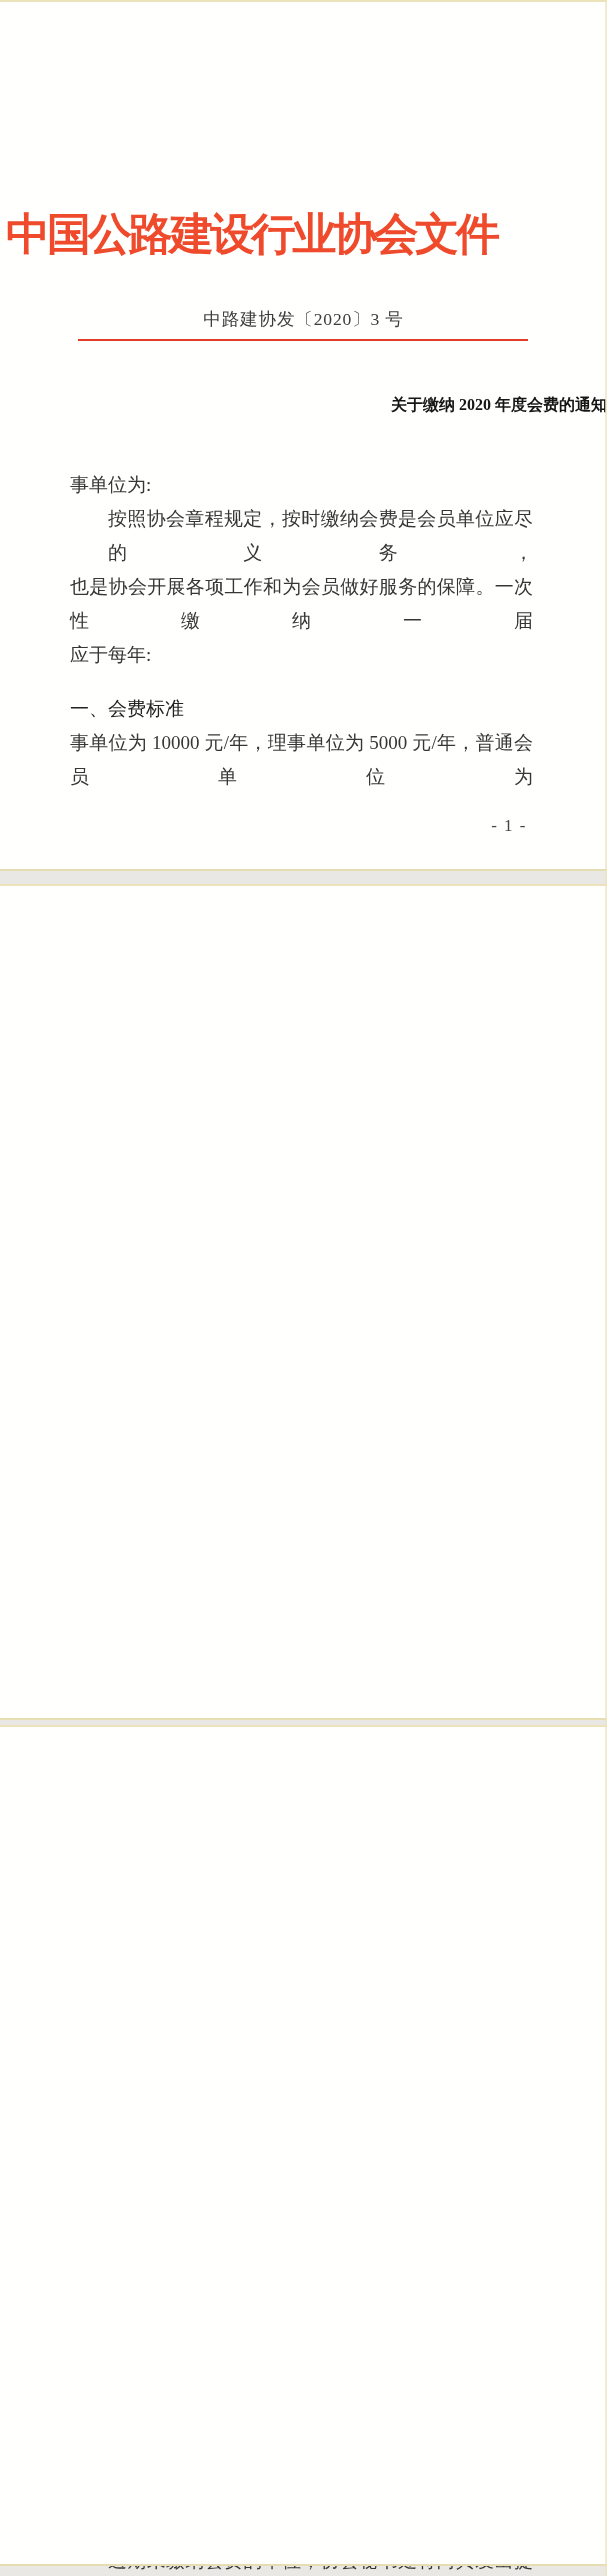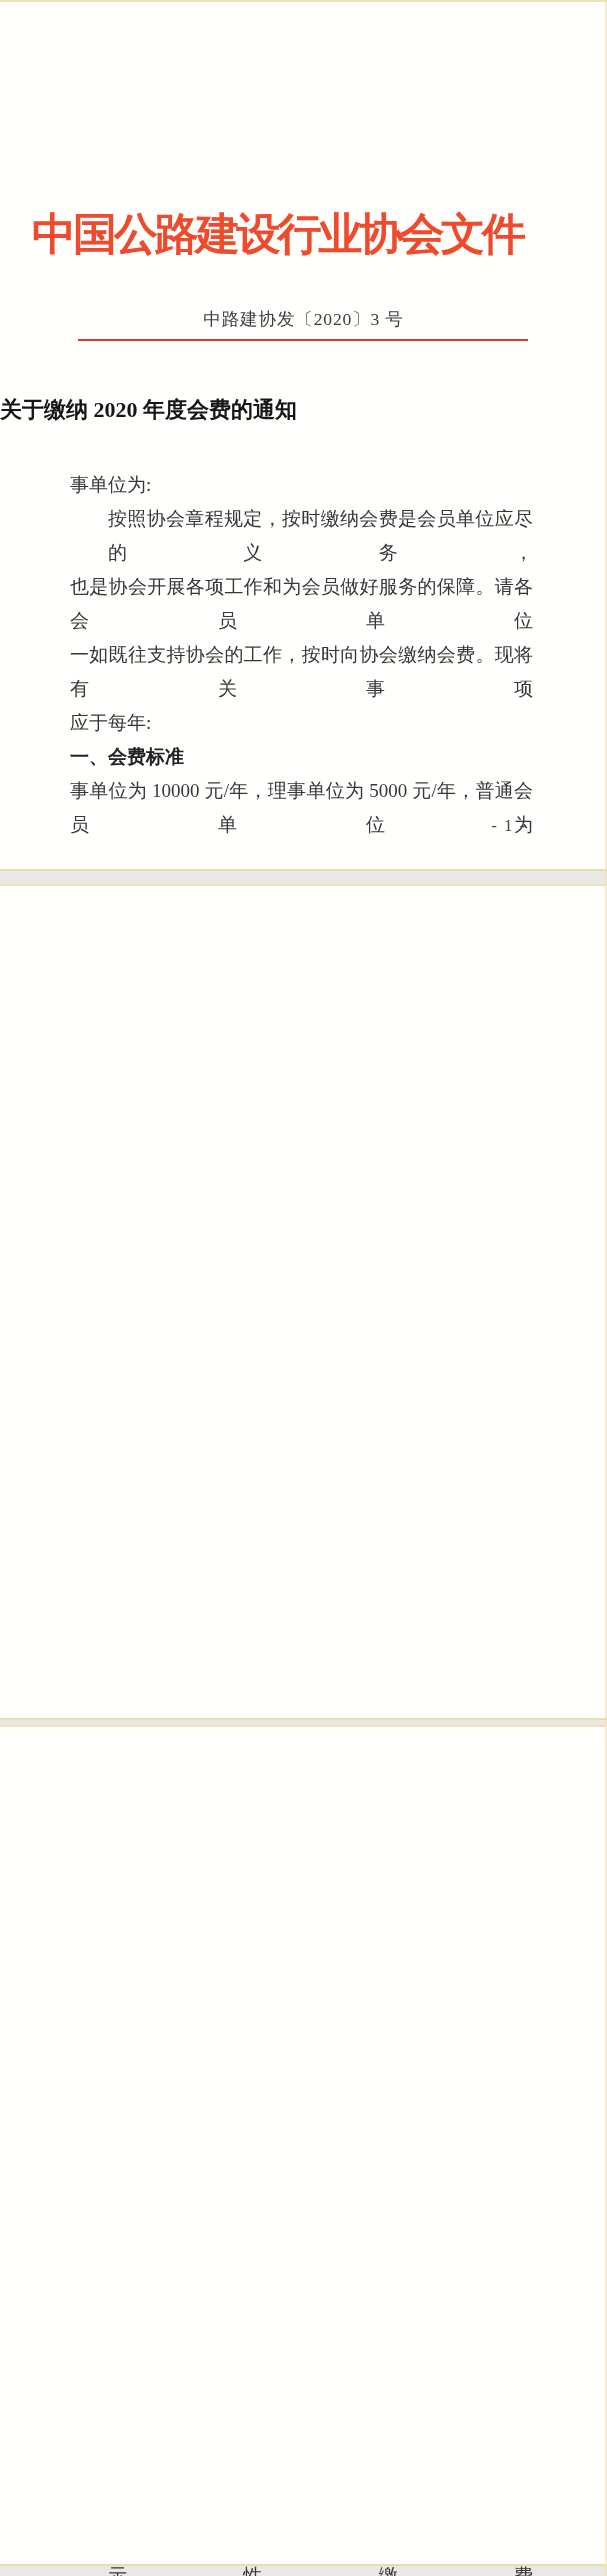--- a/index.html
+++ b/index.html
@@ -6,50 +6,49 @@
   #canvas{position:relative;width:607px;height:2576px;background:#e9e8e5;overflow:hidden;
           font-family:"Liberation Serif","DejaVu Serif",serif;}
   .page{position:absolute;left:0;width:607px;background:#fffffd;box-sizing:border-box;
         border-top:2.3px solid #ece3ba;border-bottom:2.3px solid #e6ddb0;}
   #page1{top:0;height:871px;}
   #page2{top:884px;height:836px;}
   #page3{top:1725px;height:841px;}
   .edge-right{position:absolute;top:0;right:0;width:2.3px;height:2576px;background:#ece3ba;opacity:.7;}
   .abs{position:absolute;}
   .masthead{top:206px;left:0;width:503px;text-align:center;font-size:44px;font-weight:900;
-            color:#ee4a2b;letter-spacing:-3.1px;line-height:54px;padding-left:26px;}
+            color:#ee4a2b;letter-spacing:-3.1px;line-height:54px;}
   .docnum{top:305px;left:0;width:607px;text-align:center;font-size:17.6px;color:#3c3c3c;letter-spacing:0.8px;}
   .redrule{top:337px;left:78px;width:450px;height:2.3px;background:#e23b28;}
-  .doctitle{top:393px;left:0;width:607px;text-align:left;font-size:22px;font-weight:bold;color:#161616;}
+  .doctitle{top:393px;left:0;width:607px;text-align:right;font-size:16px;font-weight:bold;color:#161616;}
   .body{font-size:19px;color:#363636;}
   #body1{top:466px;left:70px;width:463px;line-height:34px;}
   #body2{top:1007px;left:70px;width:463px;line-height:35px;}
   .bline{white-space:pre-wrap;}
   .bline.j{text-align:justify;text-align-last:justify;font-family:Liberation Serif, serif;}
   .bline.i{padding-left:38px;}
-  .bline.h{font-family:"Liberation Sans","DejaVu Sans",sans-serif;font-weight:700;color:#222;}
+  .bline.h{font-family:"Liberation Sans","DejaVu Sans",sans-serif;font-weight:400;color:#222;margin-top:20px;}
   .pagenum{font-size:17px;color:#444;letter-spacing:1.5px;}
   #pn1{top:814px;right:80px;}
   #pn2{top:1638px;left:67px;}
 </style>
 </head>
 <body>
 
 <div id="canvas">
 
   <div class="page" id="page1">
     <div class="abs masthead">中国公路建设行业协会文件</div>
     <div class="abs docnum">中路建协发〔2020〕3 号</div>
     <div class="abs redrule"></div>
     <div class="abs doctitle">关于缴纳 2020 年度会费的通知</div>
     <div class="abs body" id="body1">
         <div class="bline ">事单位为:</div>
         <div class="bline i j">按照协会章程规定，按时缴纳会费是会员单位应尽的义务，</div>
-        <div class="bline j">也是协会开展各项工作和为会员做好服务的保障。请各会员单位</div>
-        <div class="bline j">一如既往支持协会的工作，按时向协会缴纳会费。现将有关事项</div>
+        <div class="bline j">也是协会开展各项工作和为会员做好服务的保障。一次性缴纳一届</div>
         <div class="bline ">应于每年:</div>
         <div class="bline h">一、会费标准</div>
         <div class="bline j">事单位为 10000 元/年，理事单位为 5000 元/年，普通会员单位为</div>
       </div>
     <div class="abs pagenum" id="pn1">- 1 -</div>
   </div>
 
   <div class="page" id="page2">
     <div class="abs body" id="body2">
         <div class="bline ">3000 元/年。</div>

